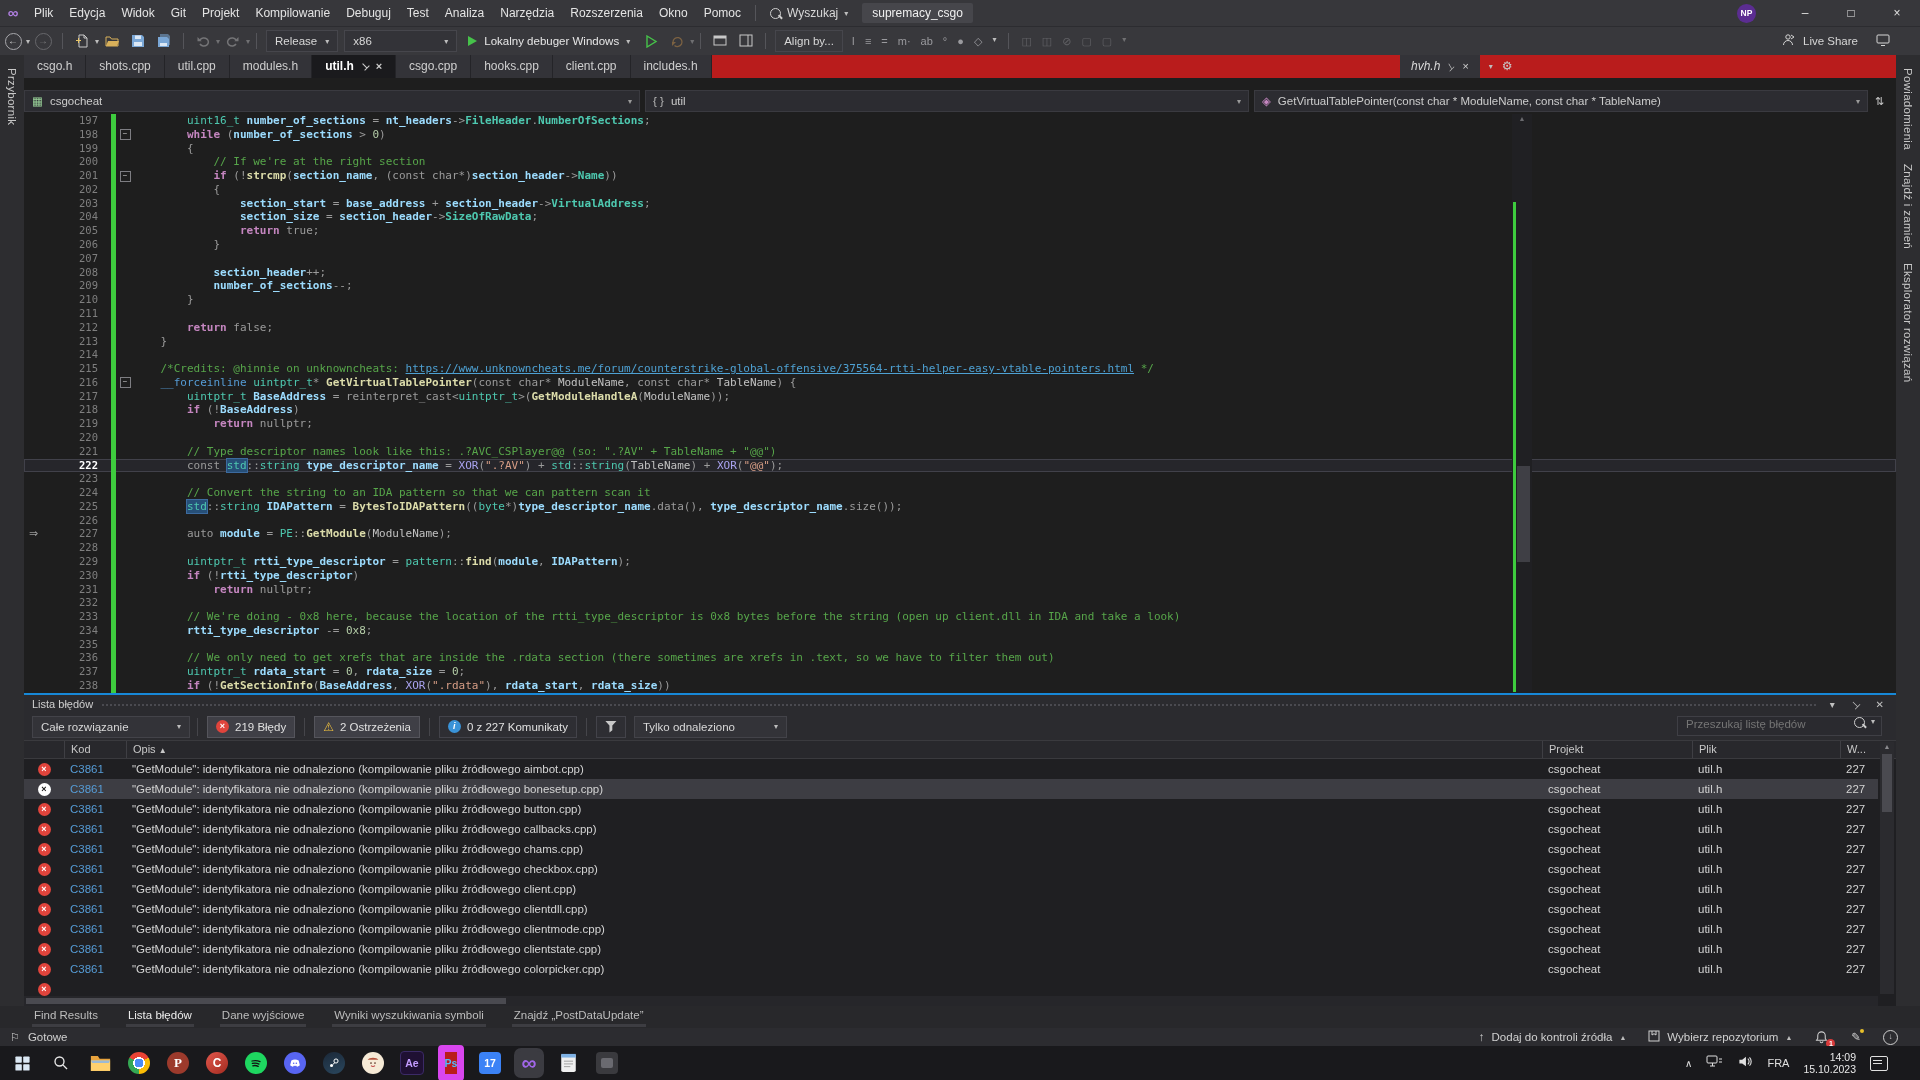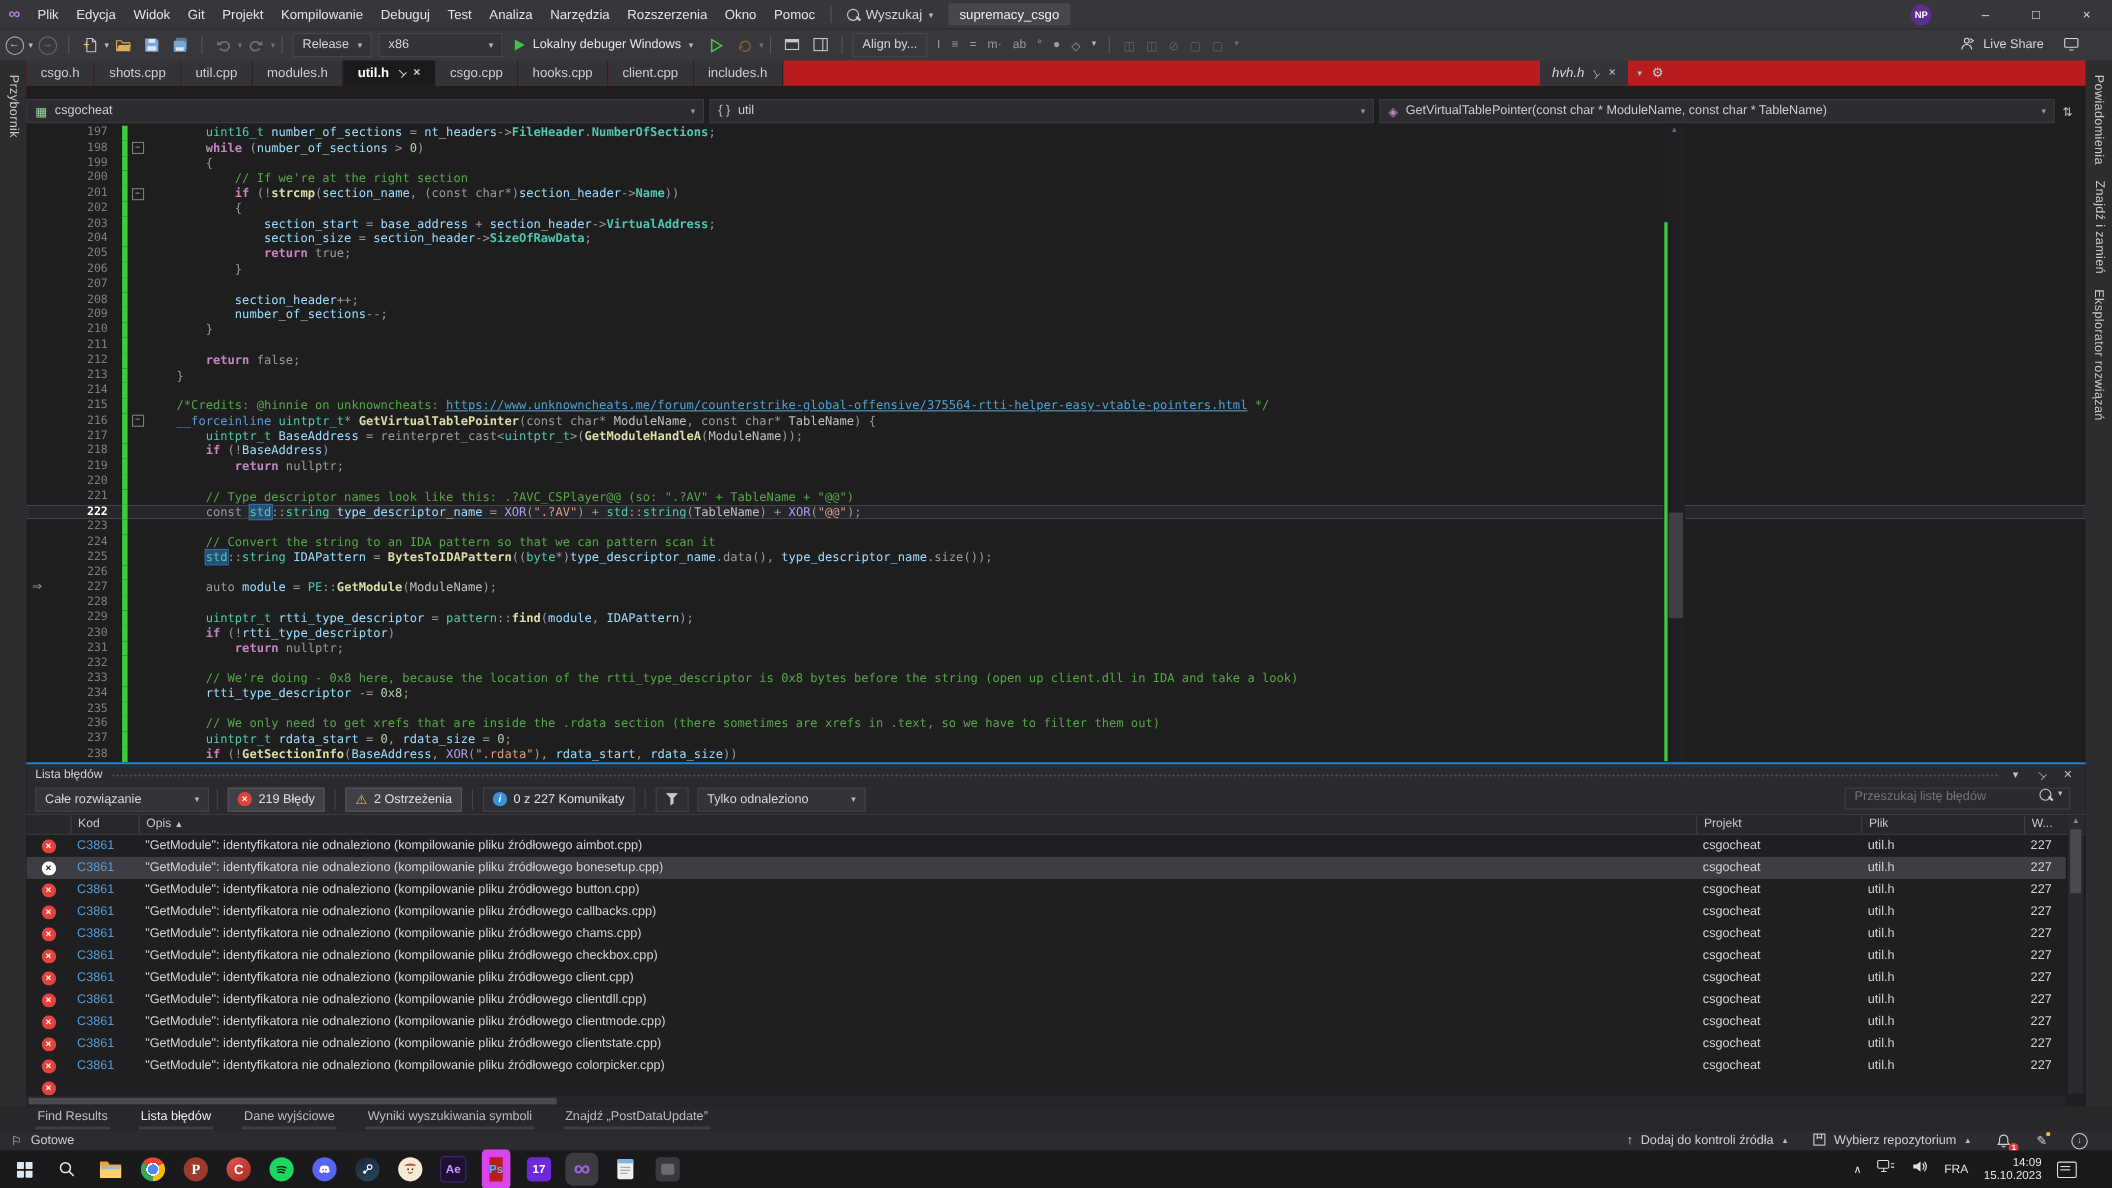--- a/index.html
+++ b/index.html
@@ -63,21 +63,21 @@
   .cl.cur{background:#26262b;box-shadow:inset 0 0 0 1px #41414a;}
   .cl .bm{width:40px;color:#9a9a9a;font-size:11px;line-height:13.785px;padding-left:5px;box-sizing:border-box;}
   .cl .ln{width:34px;text-align:right;color:#7f7f7f;font:10.5px/13.785px "DejaVu Sans Mono",monospace;}
   .cl.cur .ln{color:#fff;font-weight:bold;}
   .cl .gap{width:13px;}
   .cl .chg{width:5px;background:#3ecc3e;}
   .cl .fold{width:18px;display:flex;align-items:center;justify-content:center;}
   .foldbox{width:9px;height:9px;border:1px solid #7d7d82;color:#c8c8c8;font-size:8px;line-height:7px;text-align:center;background:#1e1e1e;}
   .cl pre{margin:0;font:11px/13.785px "DejaVu Sans Mono",monospace;white-space:pre;}
   .tk-o{color:#9b9b9b}.tk-k{color:#569cd6}.tk-r{color:#c586c0;font-weight:bold}
-  .tk-t{color:#4ec9b0}.tk-b{color:#4ec9b0;font-weight:bold}.tk-v{color:#9cdcfe;font-weight:normal}
+  .tk-t{color:#4ec9b0}.tk-b{color:#4ec9b0;font-weight:bold}.tk-v{color:#9cdcfe;font-weight:bold}
   .tk-f{color:#dcdcaa;font-weight:bold}.tk-c{color:#57a64a}.tk-s{color:#d69d85}
   .tk-n{color:#b5cea8}.tk-x{color:#a9a3ef}.tk-a{color:#c0c0c0}
   .tk-u{color:#4ea1d3;text-decoration:underline}
   .tk-h{color:#4ec9b0;background:#264f78;box-shadow:0 0 0 1px #3c6a9e;}
   #vscroll{position:absolute;left:1488px;top:0;width:20px;height:579px;background:#202023;}
   #vscroll .marks{position:absolute;left:1px;top:88px;width:3px;height:490px;background:#3ecc3e;}
   #vscroll .thumb{position:absolute;left:5px;top:352px;width:13px;height:96px;background:#3f3f45;}
   #vscroll .sarrow{position:absolute;top:1px;left:0;width:20px;text-align:center;font-size:7px;color:#6a6a6e;}
 
   
@@ -1014,21 +1014,21 @@
             </svg>
           </div>
         </div>
         <div class="tbi">
           <div class="sqico" style="background:#1f1033;border:1px solid #3b2a66;color:#c49cff">Ae</div>
         </div>
         <div class="tbi">
           <div class="sqico" style="background:#b91c1c;border:7px solid #d946ef;color:#53b9ff">Ps</div>
         </div>
         <div class="tbi">
-          <div class="sqico" style="background:#6d28d9;color:#fff">17</div>
+          <div class="sqico" style="background:#3b82f6;color:#fff">17</div>
         </div>
         <div class="tbi active-app">
           <span style="color:#a166e8;font-size:21px;font-weight:bold;line-height:22px">∞</span>
         </div>
         <div class="tbi">
           <svg width="17" height="20" viewBox="0 0 18 22">
             <rect x="1" y="1" width="16" height="20" rx="2" fill="#f0f0f0"></rect>
             <rect x="1" y="1" width="16" height="4" fill="#7fb2e5"></rect>
             <path d="M4 9h10M4 12h10M4 15h7" stroke="#9a9a9a"></path>
           </svg>

